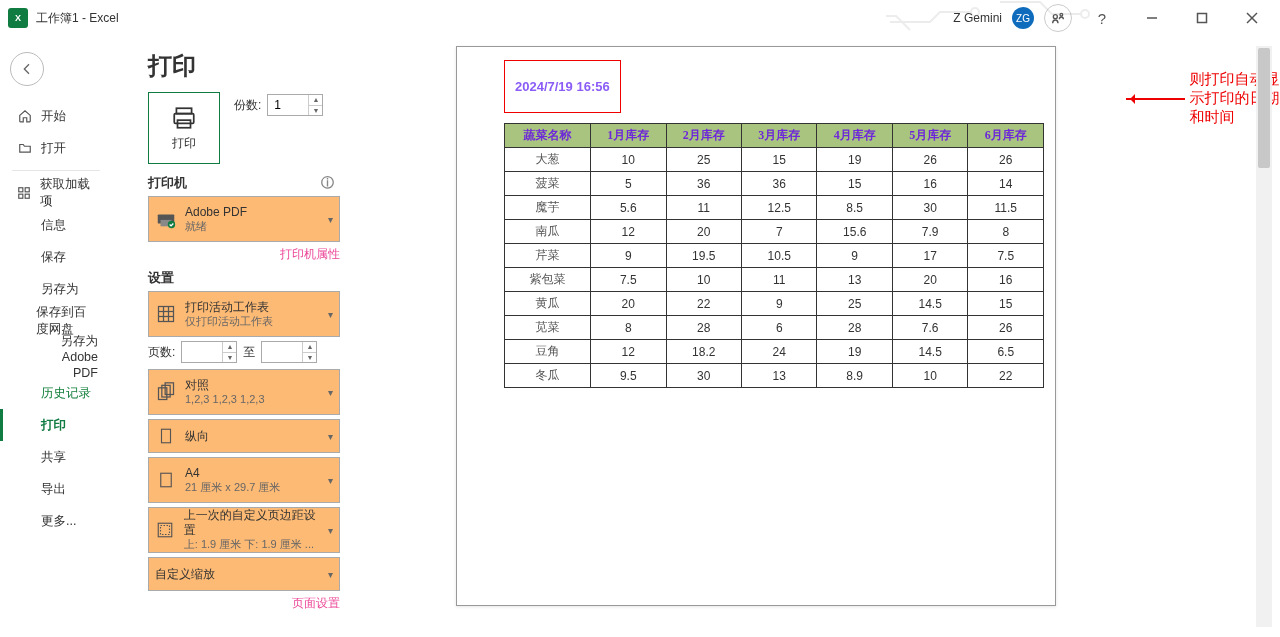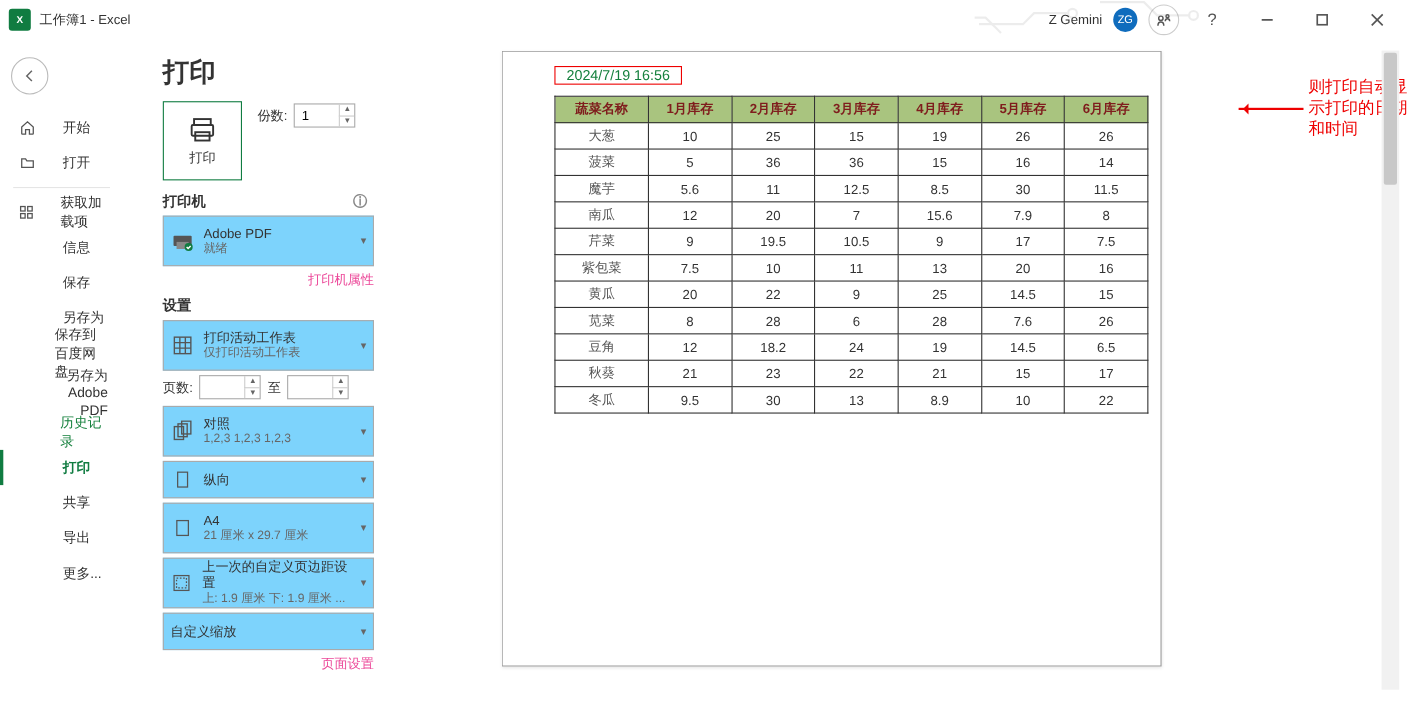--- a/index.html
+++ b/index.html
@@ -15,42 +15,42 @@
   .winbtn { width: 40px; height: 28px; display: flex; align-items: center; justify-content: center; color: #555; }
   .deco { position:absolute; right:180px; top:-8px; width:220px; height:40px; opacity:.15; pointer-events:none;}
   .deco svg { width:100%; height:100%; }
 
   
   .backstage { display: flex; height: calc(100% - 36px); }
 
   
   .leftnav { width: 112px; background: #fff; border-right: none; padding-top: 8px; }
   .backbtn { width: 34px; height: 34px; border: 1px solid #bbb; border-radius: 50%; margin: 8px 10px 14px 10px; display: flex; align-items: center; justify-content: center; color: #666; }
-  .nav-item { display: flex; align-items: center; gap: 24px; height: 32px; padding: 0 14px 0 14px; color: #333; font-size: 12.5px; border-left: 3px solid transparent; }
+  .nav-item { display: flex; align-items: center; gap: 8px; height: 32px; padding: 0 14px 0 14px; color: #333; font-size: 12.5px; border-left: 3px solid transparent; }
   .nav-item .icon { width: 16px; display: flex; justify-content: center; color: #555; }
   .nav-item.active { border-left-color: #107c41; color: #107c41; font-weight: 600; }
   .nav-item.active .icon { color: #107c41; }
   .nav-item.faded { color: #15803d; }
   .nav-sep { height: 1px; background: #e5e5e5; margin: 6px 12px; }
 
   
   .midcol { width: 240px; padding: 14px 8px 8px 36px; background: #fff; overflow-y: auto; }
   .midcol h1 { font-size: 24px; font-weight: 600; margin-bottom: 10px; }
   .print-row { display: flex; align-items: flex-start; gap: 14px; margin-bottom: 10px; }
   .print-button { width: 72px; height: 72px; border: 1px solid #107c41; display: flex; flex-direction: column; align-items: center; justify-content: center; gap: 4px; color: #333; }
   .print-button svg { width: 26px; height: 26px; }
   .copies-wrap { display: flex; align-items: center; gap: 6px; margin-top: 2px; }
   .spinbox { position: relative; }
   .spinbox input { width: 56px; height: 22px; border: 1px solid #aaa; padding: 0 16px 0 6px; font-size: 12px; }
   .spinbox .arrows { position:absolute; right:1px; top:1px; bottom:1px; width:14px; display:flex; flex-direction:column; }
   .spinbox .arrows span { flex:1; display:flex; align-items:center; justify-content:center; font-size:7px; color:#666; border-left:1px solid #ccc; cursor:pointer;}
   .spinbox .arrows span:first-child{border-bottom:1px solid #ccc;}
 
   .section-label { font-size: 13px; font-weight: 600; margin: 6px 0 4px; }
-  .combo { width: 192px; height: 46px; border: 1px solid #aaa; display: flex; align-items: center; padding: 0 6px; gap: 8px; position: relative; margin-bottom: 4px; background:#7dd3fc;}
+  .combo { width: 192px; height: 46px; border: 1px solid #aaa; display: flex; align-items: center; padding: 0 6px; gap: 8px; position: relative; margin-bottom: 4px; background:#fdba74;}
   .combo .c-icon { width: 22px; display:flex; align-items:center; justify-content:center; color:#444; }
   .combo .c-text { display:flex; flex-direction:column; line-height:1.25; overflow:hidden; }
   .combo .c-text .line1 { font-size: 12px; }
   .combo .c-text .line2 { font-size: 11px; color: #666; white-space: nowrap; overflow:hidden; text-overflow:ellipsis;}
   .combo .chev { margin-left:auto; font-size:10px; color:#666; }
   .combo.short { height: 34px; text-align: right; }
   .combo.centered { justify-content: center; }
   .combo.centered .c-text { align-items:center;}
   .link { color: #ec4899; font-size: 12px; display:block; text-align:right; width:192px; margin-bottom:6px; }
   .info-icon { float:right; margin-right:10px; color:#888; font-size:13px;}
@@ -58,30 +58,30 @@
   .pages-row .lbl { font-size:12px; }
   .smallinput { width:54px; height:22px; }
 
   
   .preview-wrap { flex:1; background:#fff; padding: 10px 24px 10px 104px; display:flex; overflow:hidden; position:relative;}
   .preview-scroll { position:absolute; right:8px; top:10px; bottom:10px; width:16px; background:#f1f1f1; border-radius:0;}
   .preview-thumb { position:absolute; left:2px; right:2px; top:2px; height:120px; background:#c8c8c8; border-radius:2px;}
 
   .page { width: 600px; height: 560px; background:#fff; border: 0; box-shadow: 0 0 0 1px #999 inset, 0 1px 3px rgba(0,0,0,0.1); padding: 14px 16px; position:relative;}
   .page-inner { padding: 0 32px;}
-  .date-box { border: 1.5px solid #e00; color:#15803d; font-weight:400; font-size:13px; padding:0 10px; display:inline-block; margin-bottom:10px;}
+  .date-box { border: 1.5px solid #e00; color:#8b5cf6; font-weight:700; font-size:13px; padding:18px 10px; display:inline-block; margin-bottom:10px;}
 
   .annotation { position:absolute; left:670px; top:24px; display:flex; align-items:center; gap:0;}
   .annotation .arrow { position:relative; width:140px; height:2px; background:#e00;}
   .annotation .arrow::before { content:""; position:absolute; left:-1px; top:-4px; border:5px solid transparent; border-right-color:#e00;}
   .annotation .text { color:#e00; font-size:15px; margin-left:4px;}
 
   table.data { border-collapse: collapse; width: 540px; }
   table.data th, table.data td { border: 1px solid #333; text-align: center; height: 24px; font-size: 12px; }
-  table.data th { background:#a9c47f; color:#7f1d1d; font-weight:700;}
+  table.data th { background:#a9c47f; color:#6d28d9; font-weight:700;font-family:Liberation Serif, serif;}
   table.data td.name { color:#555; }
 
   .user-name { font-size:12px; color:#333;}
   .helpbtn { font-size:15px; color:#555;}
 </style>
 </head>
 <body>
 
 <div class="titlebar">
   <span class="app-icon">X</span>
@@ -438,29 +438,20 @@
               <tr>
                 <td class="name">豆角</td>
                 <td>12</td>
                 <td>18.2</td>
                 <td>24</td>
                 <td>19</td>
                 <td>14.5</td>
                 <td>6.5</td>
               </tr>
               <tr>
-                <td class="name">秋葵</td>
-                <td>21</td>
-                <td>23</td>
-                <td>22</td>
-                <td>21</td>
-                <td>15</td>
-                <td>17</td>
-              </tr>
-              <tr>
                 <td class="name">冬瓜</td>
                 <td>9.5</td>
                 <td>30</td>
                 <td>13</td>
                 <td>8.9</td>
                 <td>10</td>
                 <td>22</td>
               </tr>
             </tbody>
         </table>

